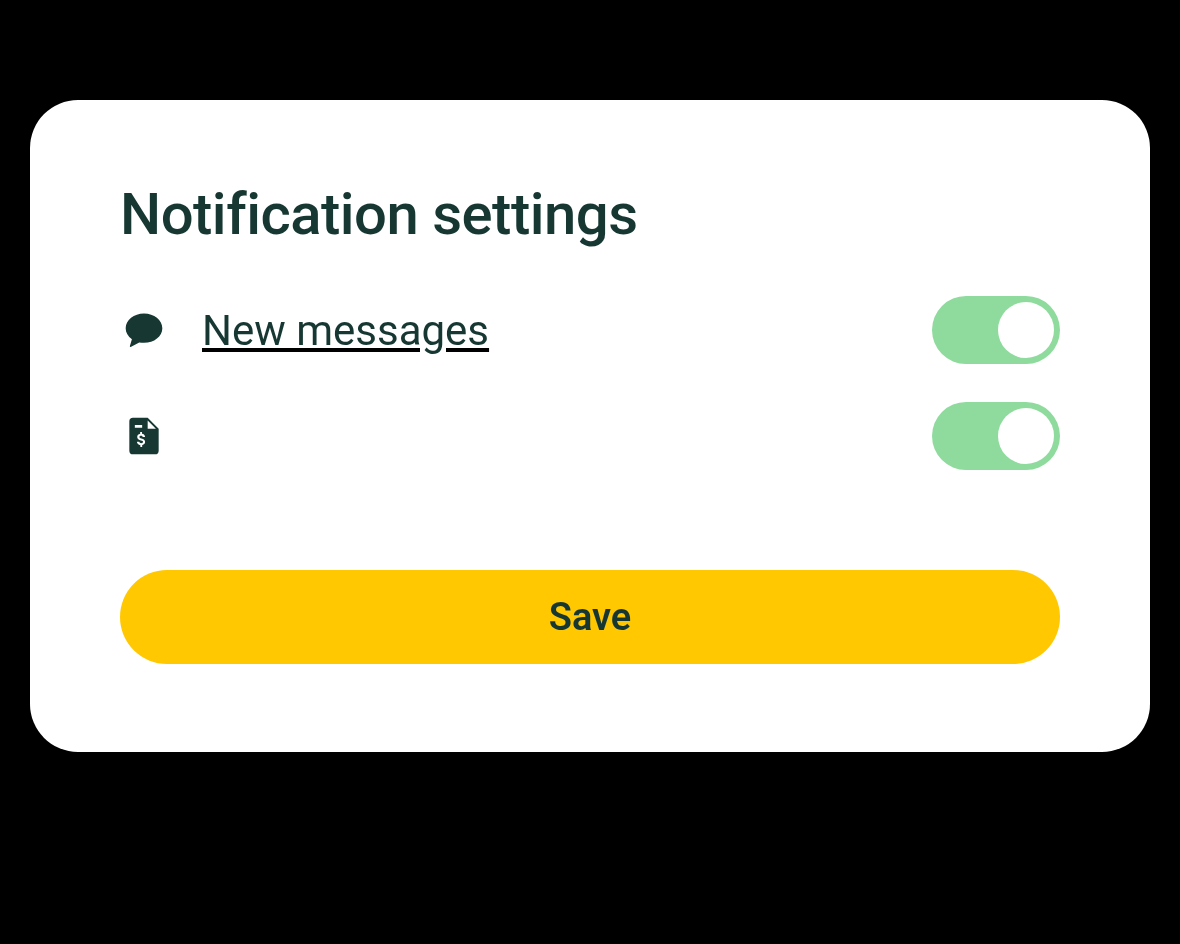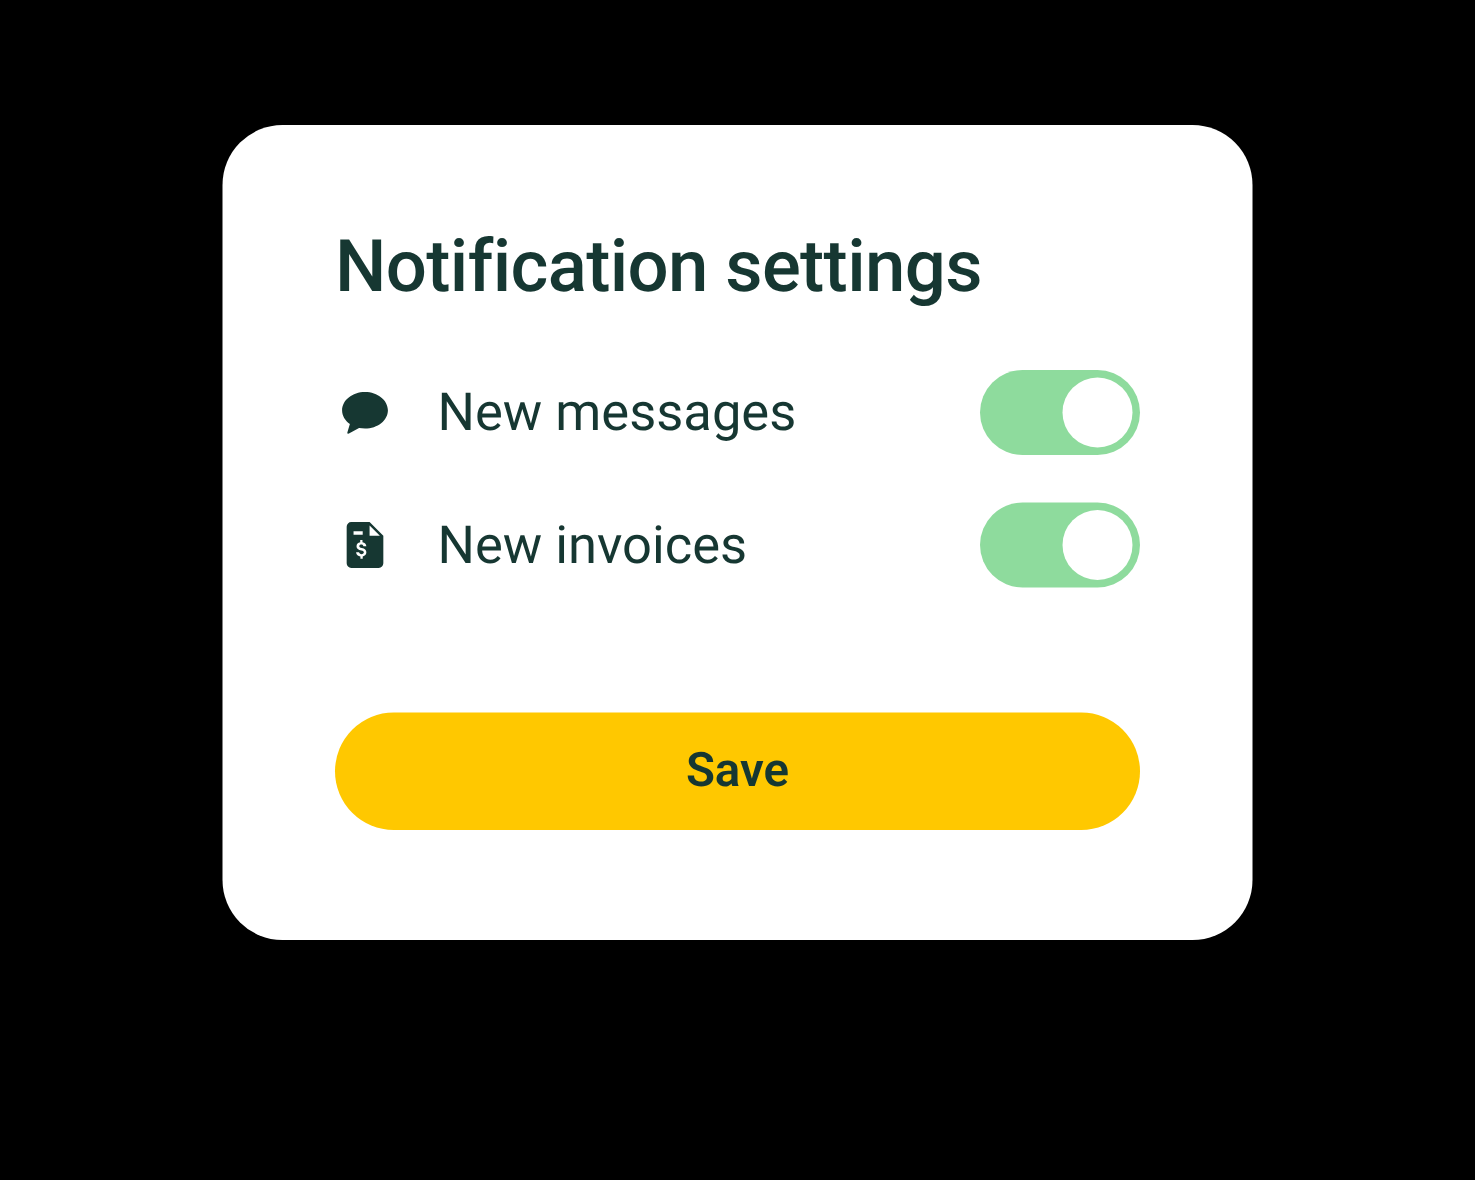--- a/index.html
+++ b/index.html
@@ -11,21 +11,21 @@
     width: 1180px;
     height: 944px;
     background: #000;
     font-family: -apple-system, BlinkMacSystemFont, "Segoe UI", Roboto, "Helvetica Neue", Arial, sans-serif;
     display: flex;
     align-items: flex-start;
     justify-content: center;
     padding-top: 100px;
   }
   .card {
-    width: 824px;
+    width: 1120px;
     background: #fff;
     border-radius: 48px;
     padding: 80px 90px 88px 90px;
   }
   .title {
     font-size: 58px;
     font-weight: 500;
     color: #163732;
     margin-bottom: 48px;
     letter-spacing: -0.5px;
@@ -35,20 +35,21 @@
     align-items: center;
     justify-content: space-between;
     margin-bottom: 38px;
   }
   .row:last-of-type {
     margin-bottom: 0;
   }
   .row-left {
     display: flex;
     gap: 34px;
+    text-decoration: underline;
   }
   .icon-wrap {
     width: 48px;
     height: 48px;
     display: flex;
     align-items: center;
     justify-content: center;
   }
   .icon-wrap svg {
     width: 44px;
@@ -114,21 +115,20 @@
     </div>
   </div>
 
   <div class="row">
     <div class="row-left">
       <span class="icon-wrap">
         <svg viewBox="0 0 24 24">
             <path d="M14 2H6a2 2 0 0 0-2 2v16a2 2 0 0 0 2 2h12a2 2 0 0 0 2-2V8l-6-6zM14 3.5 18.5 8H14V3.5zM7 6h4v1.5H7V6zm5.6 9.2c0 .9-.6 1.6-1.6 1.8v1h-1v-1c-1-.1-1.8-.7-1.9-1.8h1.3c.1.5.5.8 1.1.8.6 0 1-.3 1-.8 0-.4-.3-.6-1.1-.8-1.3-.3-2.1-.8-2.1-1.9 0-.9.6-1.5 1.6-1.7v-1h1v1c1 .1 1.6.8 1.7 1.7h-1.3c-.1-.4-.4-.7-.9-.7-.5 0-.9.3-.9.7 0 .4.3.6 1.1.8 1.3.3 2 .8 2 1.9z"></path>
           </svg>
       </span>
-      <span class="row-label">New invoices</span>
     </div>
     <div class="toggle">
       <div class="toggle-knob"></div>
     </div>
   </div>
 
 
   <div class="actions">
     <button class="save-btn">Save</button>
   </div>

